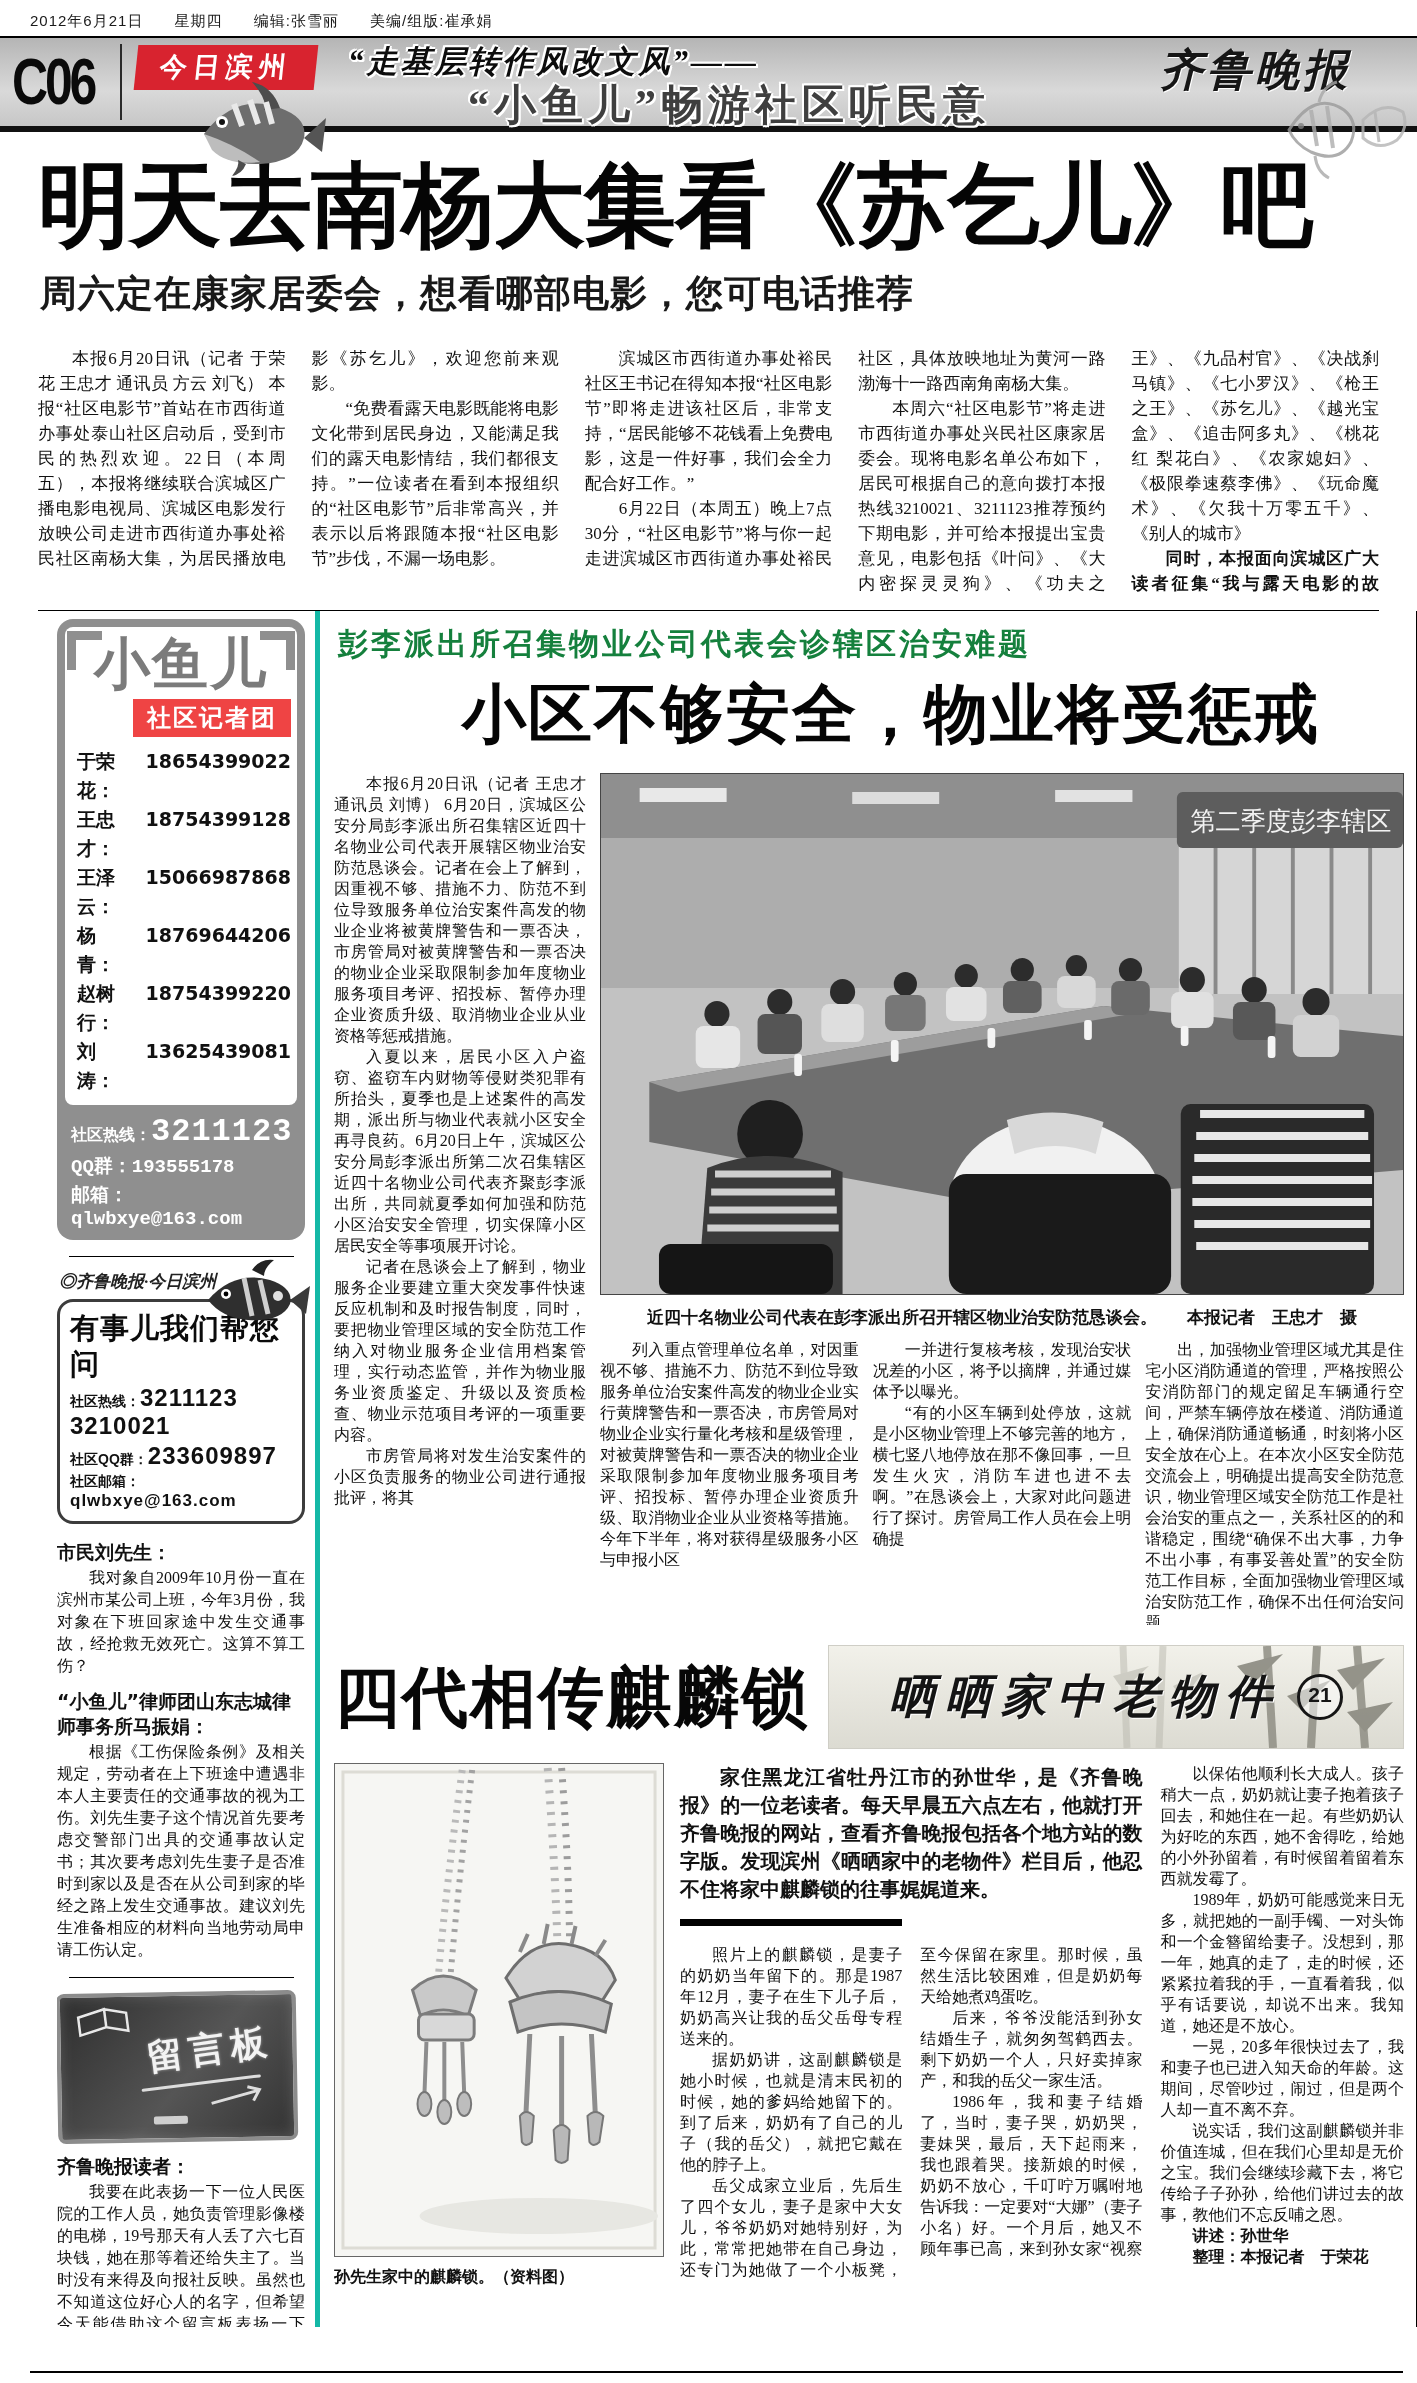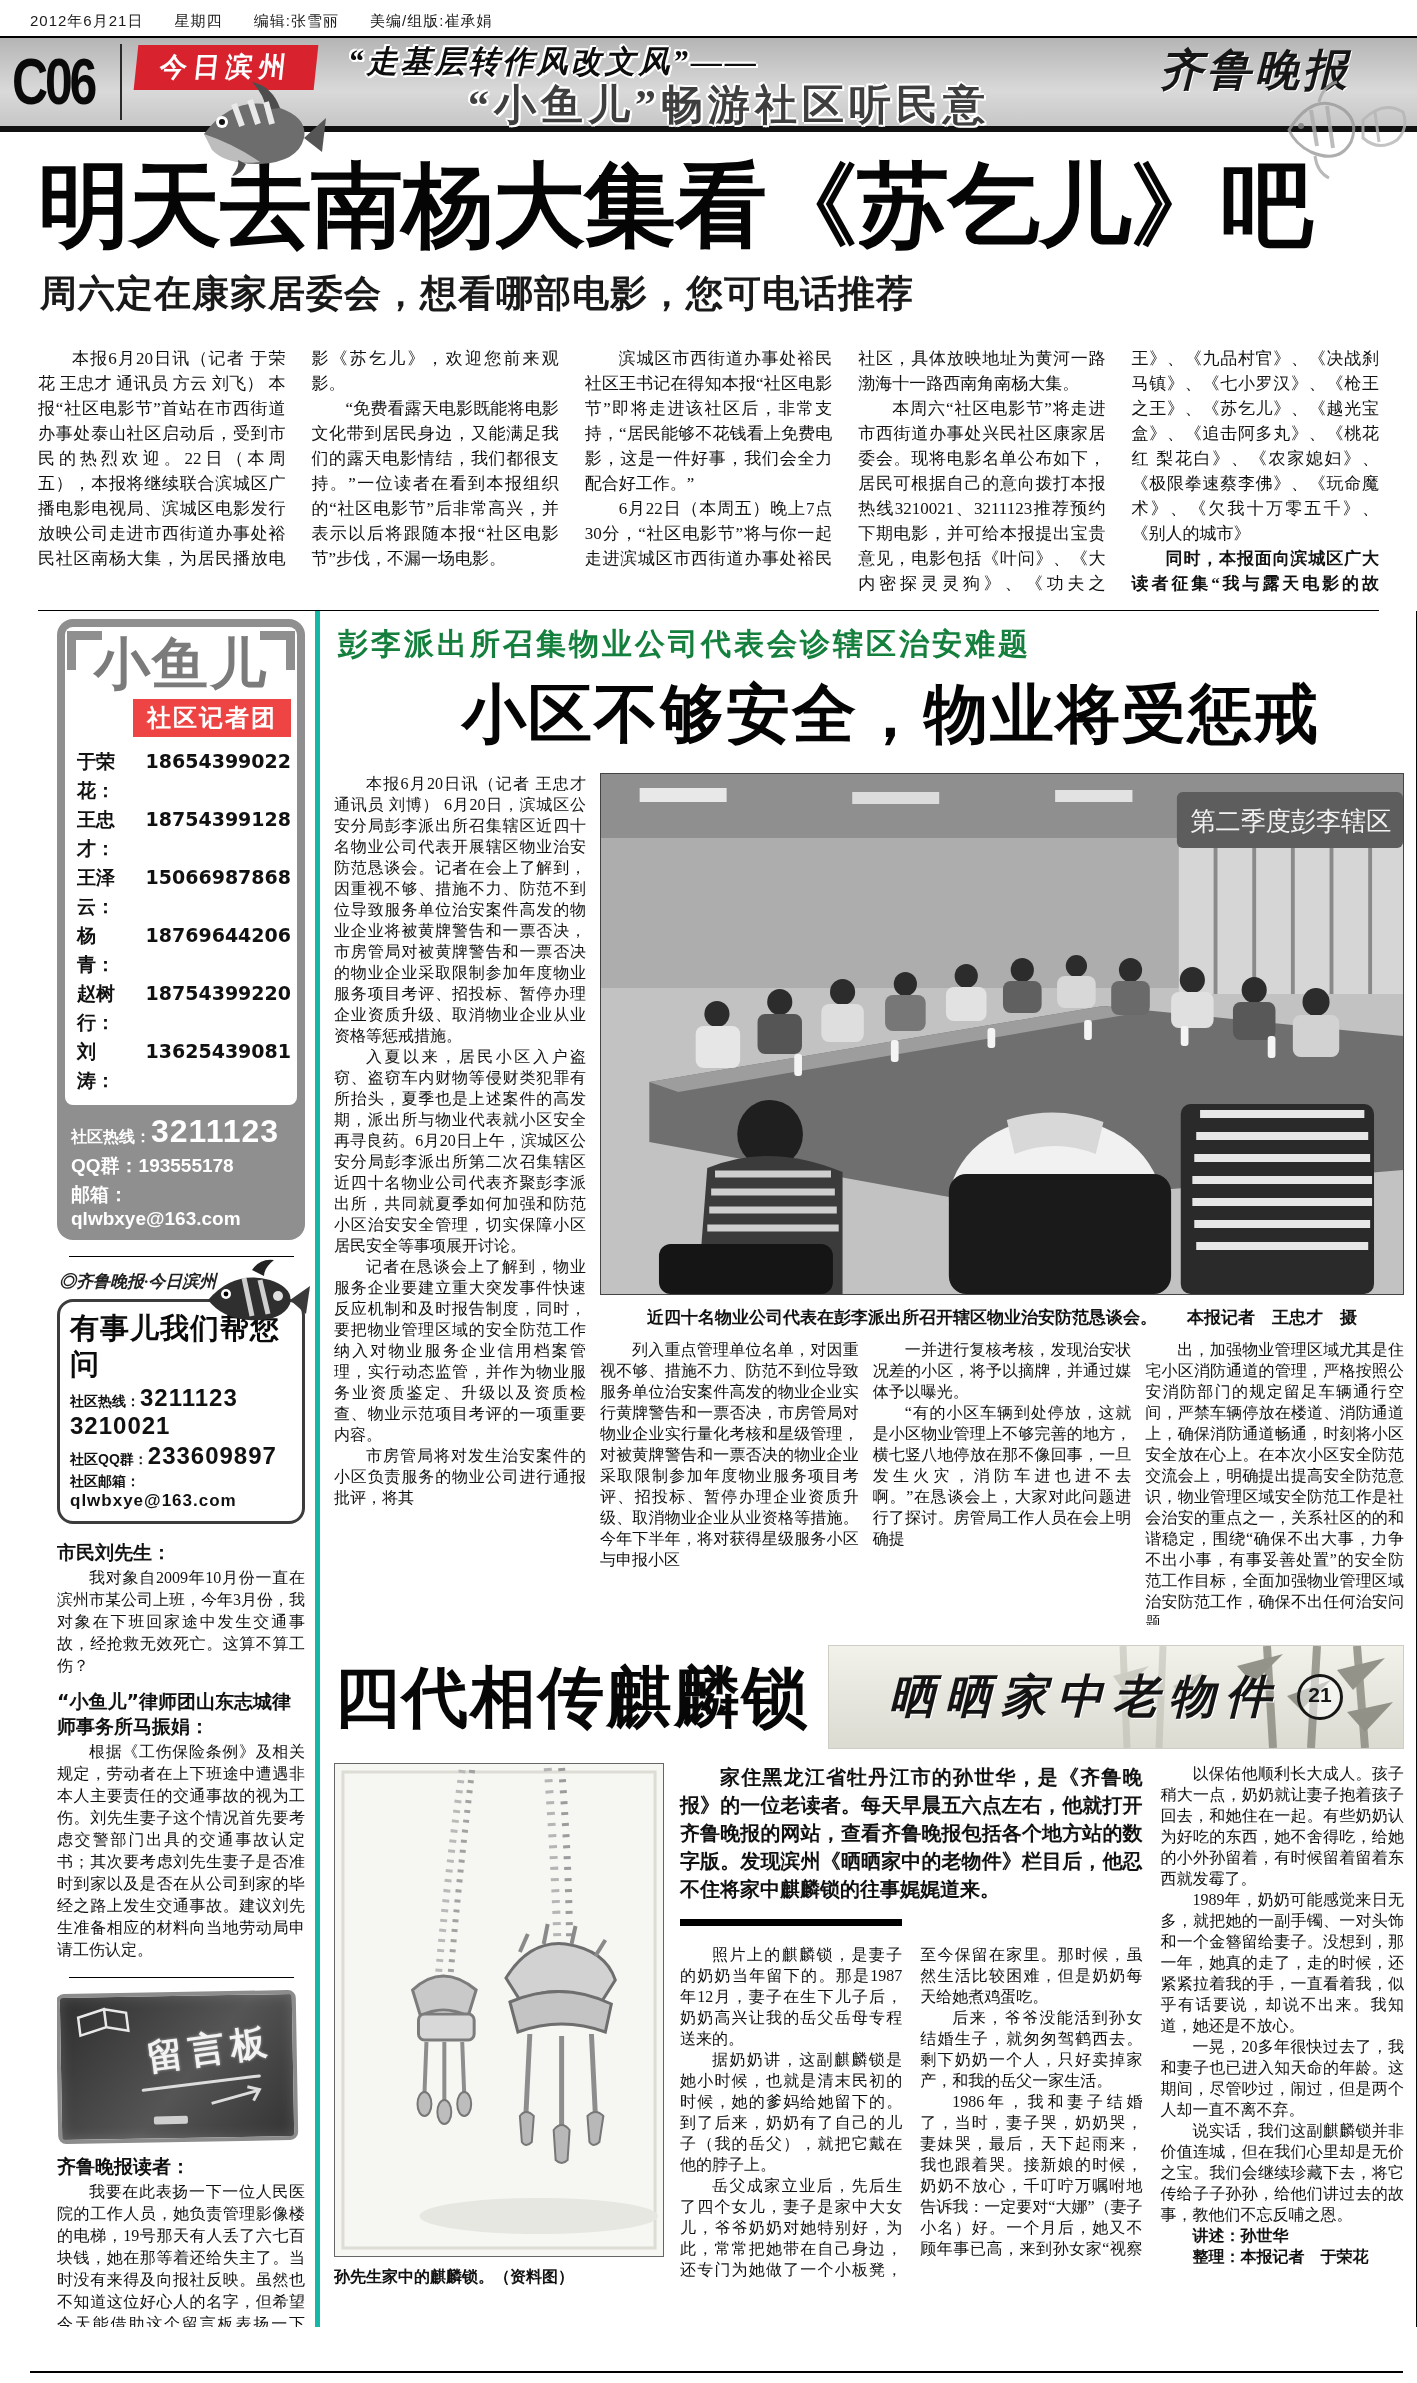--- a/index.html
+++ b/index.html
@@ -41,21 +41,21 @@
   .rbox{background:#8f8f8f;border-radius:16px;padding:8px 8px 10px 8px;}
   .rbox-white{background:#fff;border-radius:8px;padding:6px 6px 10px 6px;position:relative;}
   .rbox-title{font:900 56px/62px "Liberation Sans",sans-serif;color:#7b7b7b;text-align:center;letter-spacing:2px;}
   .corner{position:absolute;width:26px;height:30px;}
   .corner.tl{left:2px;top:4px;border-left:9px solid #8f8f8f;border-top:9px solid #8f8f8f;}
   .corner.tr{right:2px;top:4px;border-right:9px solid #8f8f8f;border-top:9px solid #8f8f8f;}
   .rbox-sub{margin:4px 0 10px auto;width:158px;background:#ef4444;color:#fff;text-align:center;
             font:700 24px/38px "Liberation Sans",sans-serif;letter-spacing:2px;}
   .member{display:flex;font:700 19px/29px "DejaVu Sans",sans-serif;color:#111;padding-left:6px;}
   .member .mn{width:92px;}
-  .rbox-foot{color:#fff;padding:8px 2px 0 6px;font-family:Liberation Sans, sans-serif;}
+  .rbox-foot{color:#fff;padding:8px 2px 0 6px;font-family:Liberation Mono, monospace;}
   .hotline-line{font-size:16px;font-weight:700;}
   .hotline-line .big{font-size:32px;letter-spacing:1px;}
   .foot-line{font-size:19px;font-weight:700;margin-top:3px;}
   .side-hr{border:0;border-top:1px solid #000;width:225px;margin:16px auto 14px auto;}
   
   .brandline{font:700 17px/22px "Liberation Serif",serif;font-style:italic;color:#222;margin:2px 0 6px 2px;position:relative;}
   .helpbox{position:relative;border:3px solid #3c3c3c;border-radius:16px;padding:8px 10px 10px 10px;}
   .help-title{font:900 29px/36px "Liberation Sans",sans-serif;color:#0b0b0b;letter-spacing:1px;}
   .help-row{font-family:"Liberation Sans",sans-serif;margin-top:2px;}
   .help-row .lab{font-size:14px;font-weight:700;}

